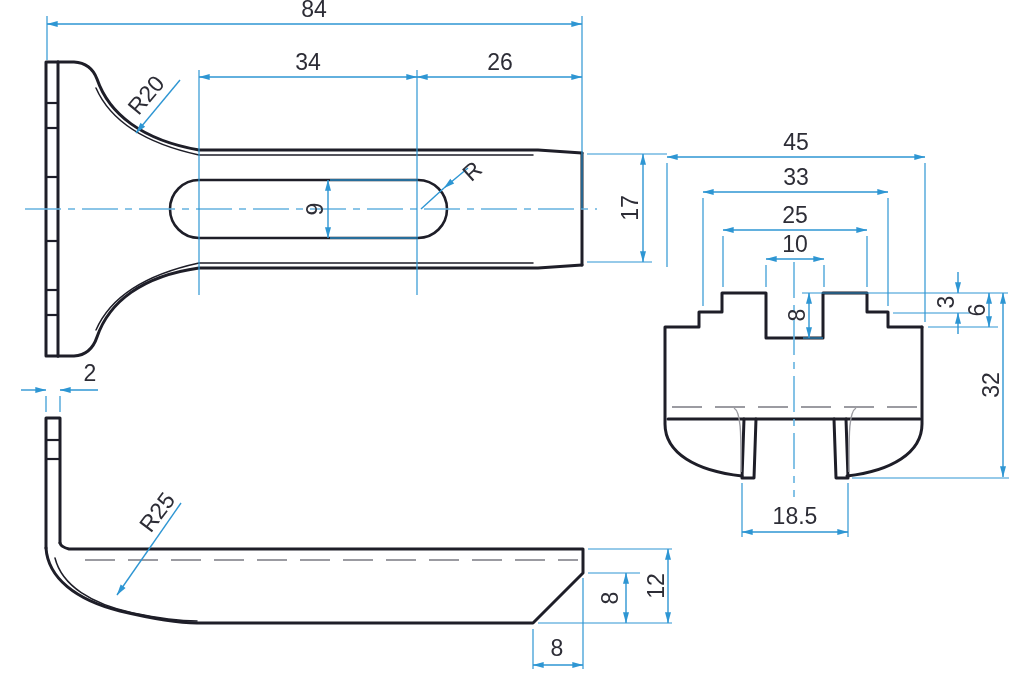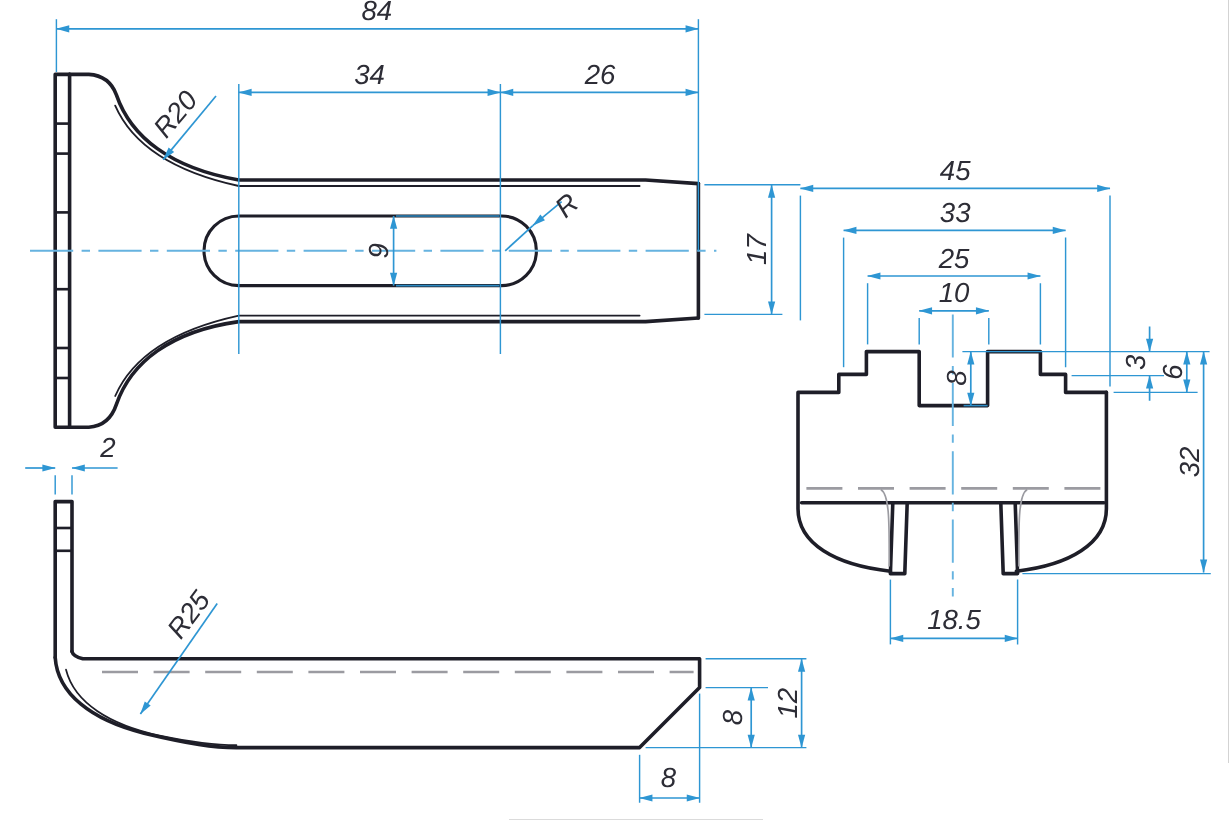--- a/index.html
+++ b/index.html
@@ -1,16 +1,16 @@
 <!DOCTYPE html>
 <html><head>
 <meta charset="utf-8">
 <style>
   html,body{margin:0;padding:0;background:#ffffff;}
-  .stage{position:relative;width:1024px;height:683px;background:#737373;overflow:hidden;font-style:italic;}
+  .stage{position:relative;width:1024px;height:683px;background:#ef4444;overflow:hidden;}
   svg{display:block;}
   .ol{stroke:#1e1e28;stroke-width:3;fill:none;stroke-linejoin:round;stroke-linecap:round;}
   .ol2{stroke:#1e1e28;stroke-width:2.6;fill:none;stroke-linejoin:round;}
   .thin{stroke:#1e1e28;stroke-width:1.5;fill:none;stroke-linecap:round;}
   .tick{stroke:#1e1e28;stroke-width:2.2;fill:none;}
   .gray{stroke:#9b9ba1;stroke-width:1.4;fill:none;}
   .hid{stroke:#9b9ba1;stroke-width:2.2;stroke-dasharray:30 13;fill:none;}
   .cl{stroke:#66b3e0;stroke-width:1.6;stroke-dasharray:36 7 7 7;fill:none;}
   .dim{stroke:#2e96d3;stroke-width:1.4;fill:none;}
   .ext{stroke:#2e96d3;stroke-width:1.2;fill:none;}

